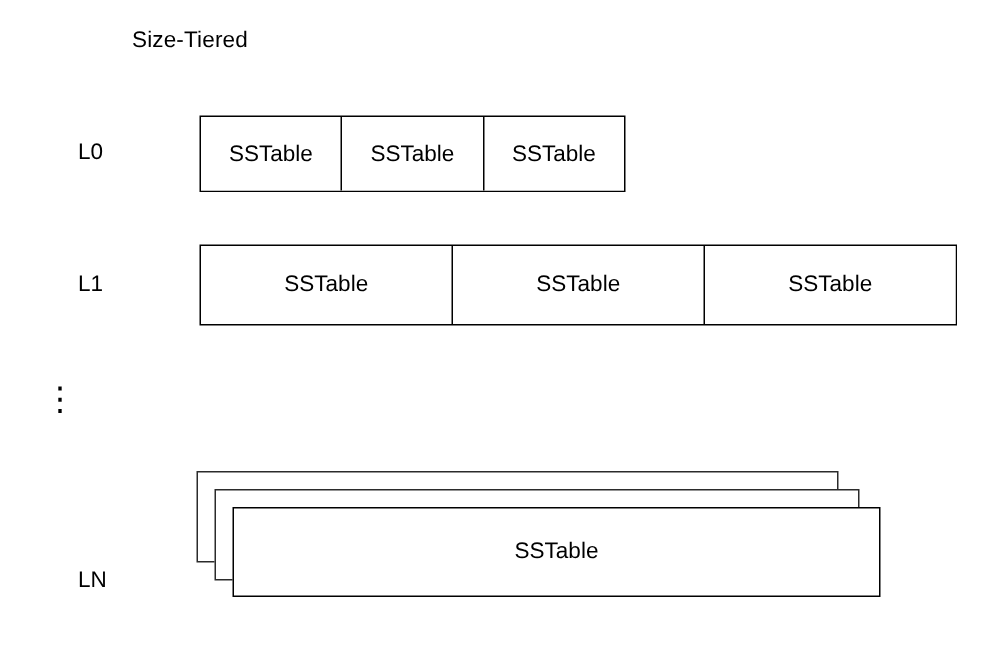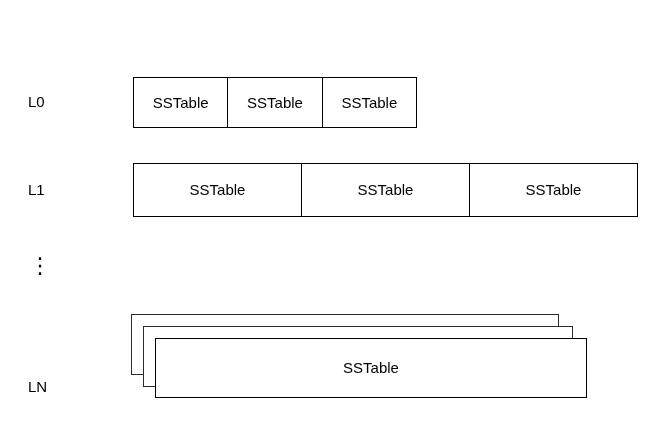--- a/index.html
+++ b/index.html
@@ -33,20 +33,21 @@
     line-height: 18px;
     letter-spacing: 0.1px;
     white-space: nowrap;
   }
 
   .level-label {
     position: absolute;
     font-size: 15px;
     line-height: 18px;
     white-space: nowrap;
+    margin-left: 24px;
   }
   .level-label.l0 { left: 28px; top: 93px; }
   .level-label.l1 { left: 28px; top: 181px; }
   .level-label.ln { left: 28px; top: 378px; }
 
   .ellipsis {
     position: absolute;
     left: 29px;
     top: 249px;
     width: 12px;
@@ -108,20 +109,21 @@
   }
   .stack-box.back   { left: 131px; top: 314px; width: 428px; height: 61px; z-index: 1; }
   .stack-box.middle { left: 143px; top: 326px; width: 430px; height: 61px; z-index: 2; }
   .stack-box.front  { left: 155px; top: 338px; width: 432px; height: 60px; z-index: 3; border-width: 1.6px; border-color: #000000; }
 </style>
 </head>
 <body>
 
 <div id="diagram">
 
+  <div class="title">Size-Tiered</div>
 
   <div class="level-label l0">L0</div>
 
   <div class="row l0">
     <div class="cell">SSTable</div>
     <div class="cell">SSTable</div>
     <div class="cell">SSTable</div>
   </div>
 
   <div class="level-label l1">L1</div>

